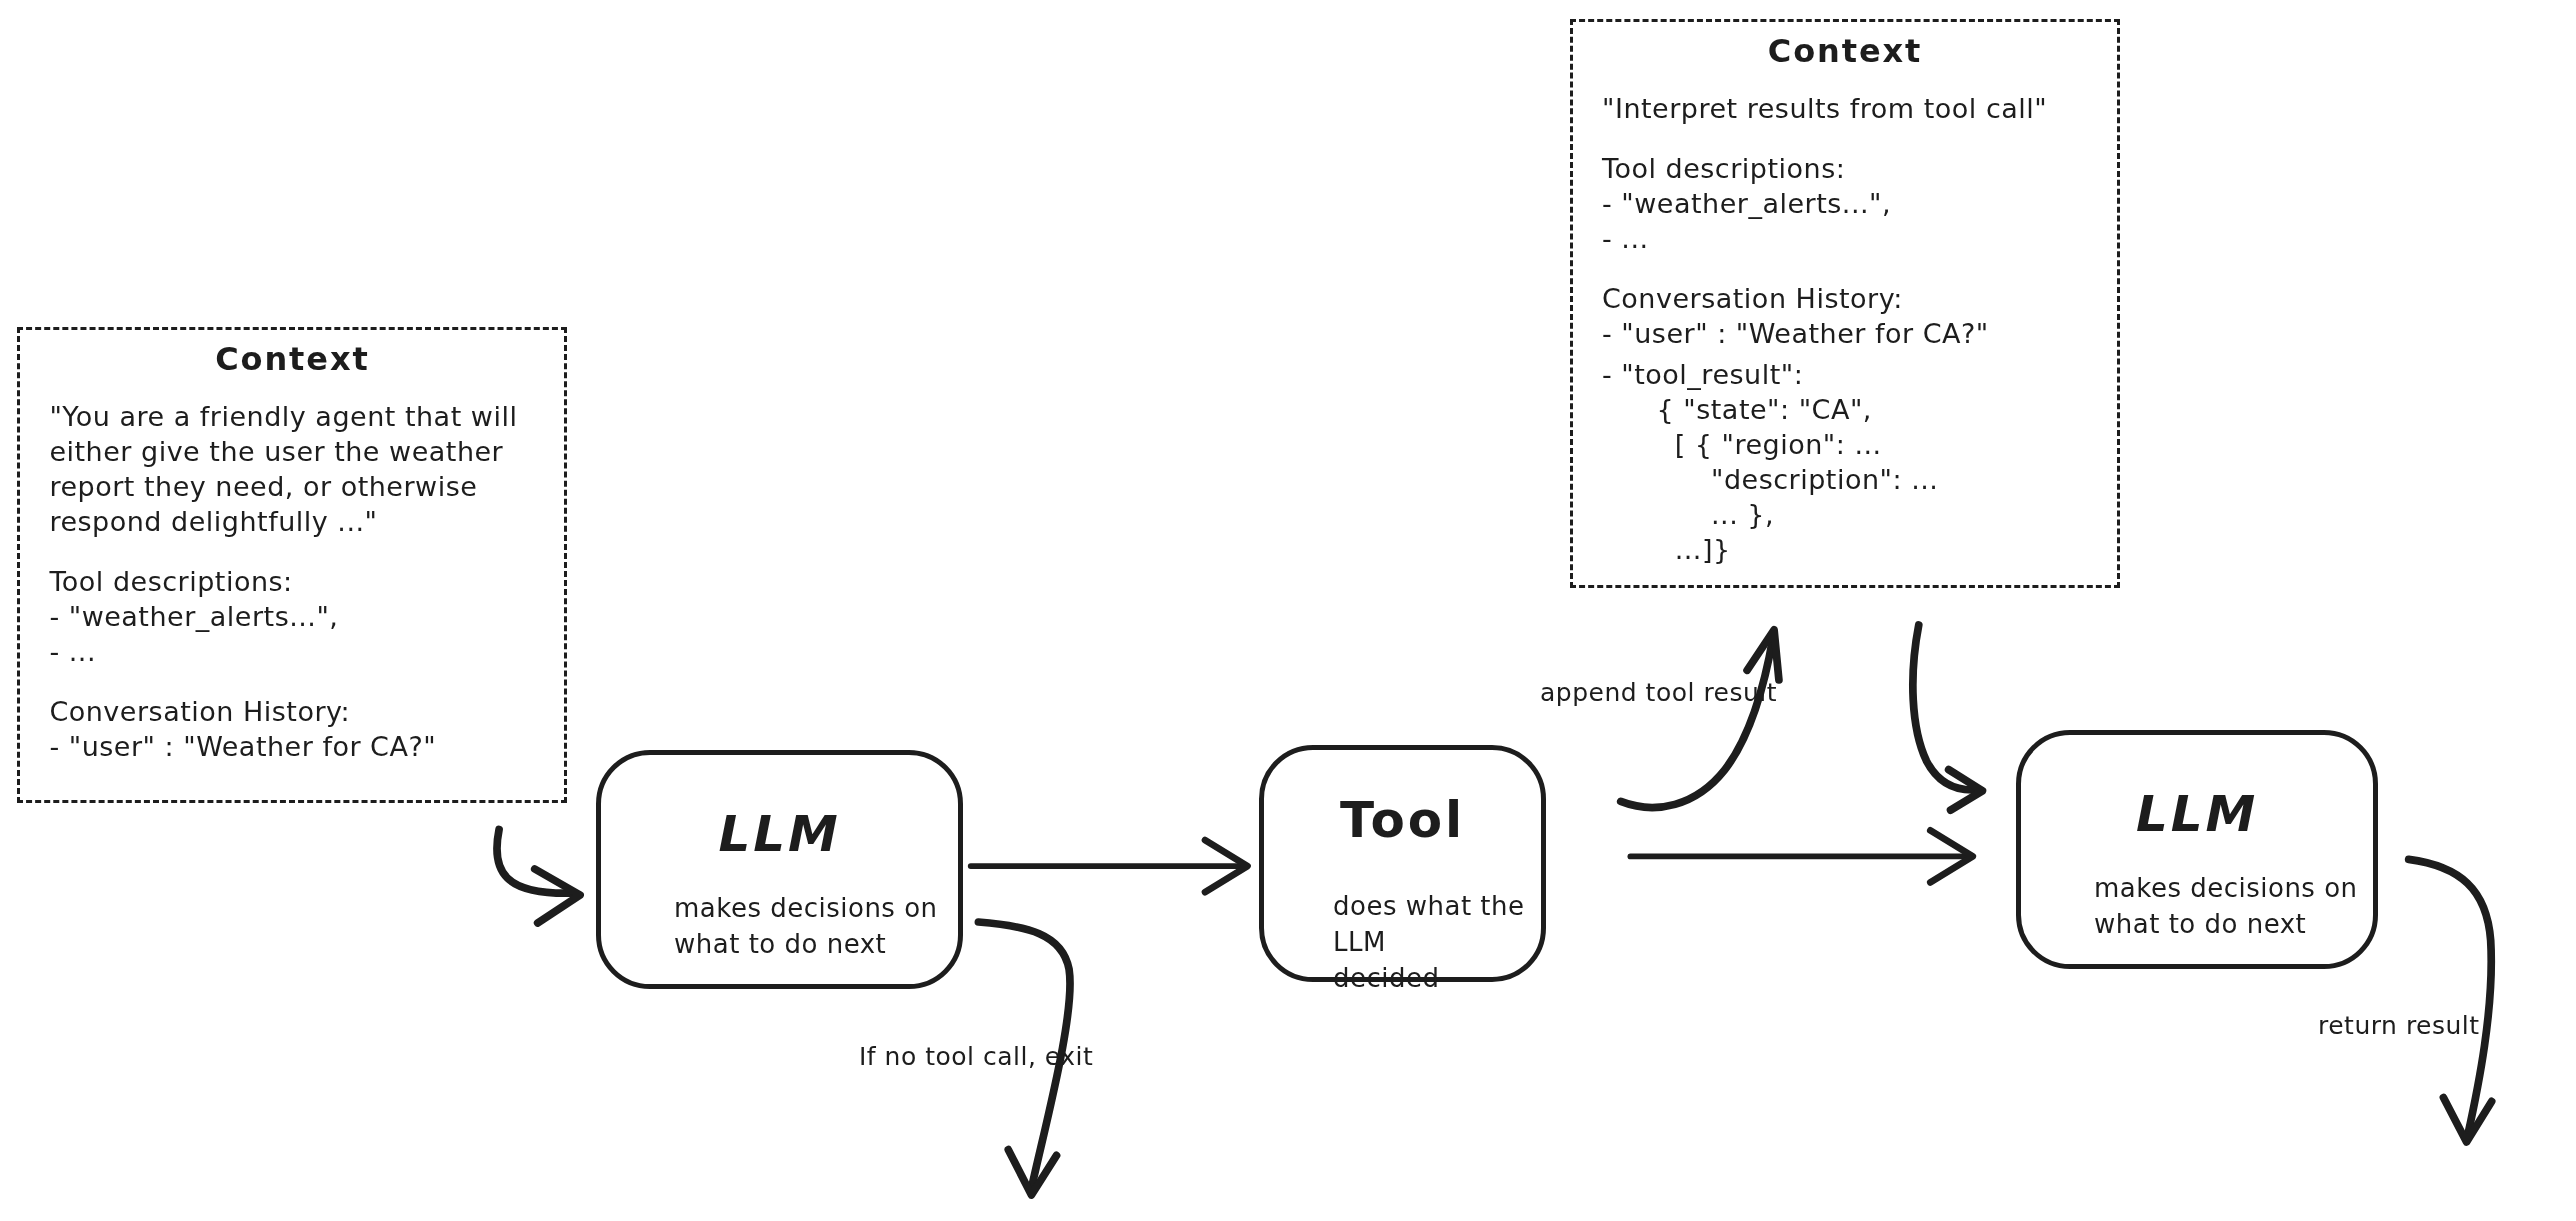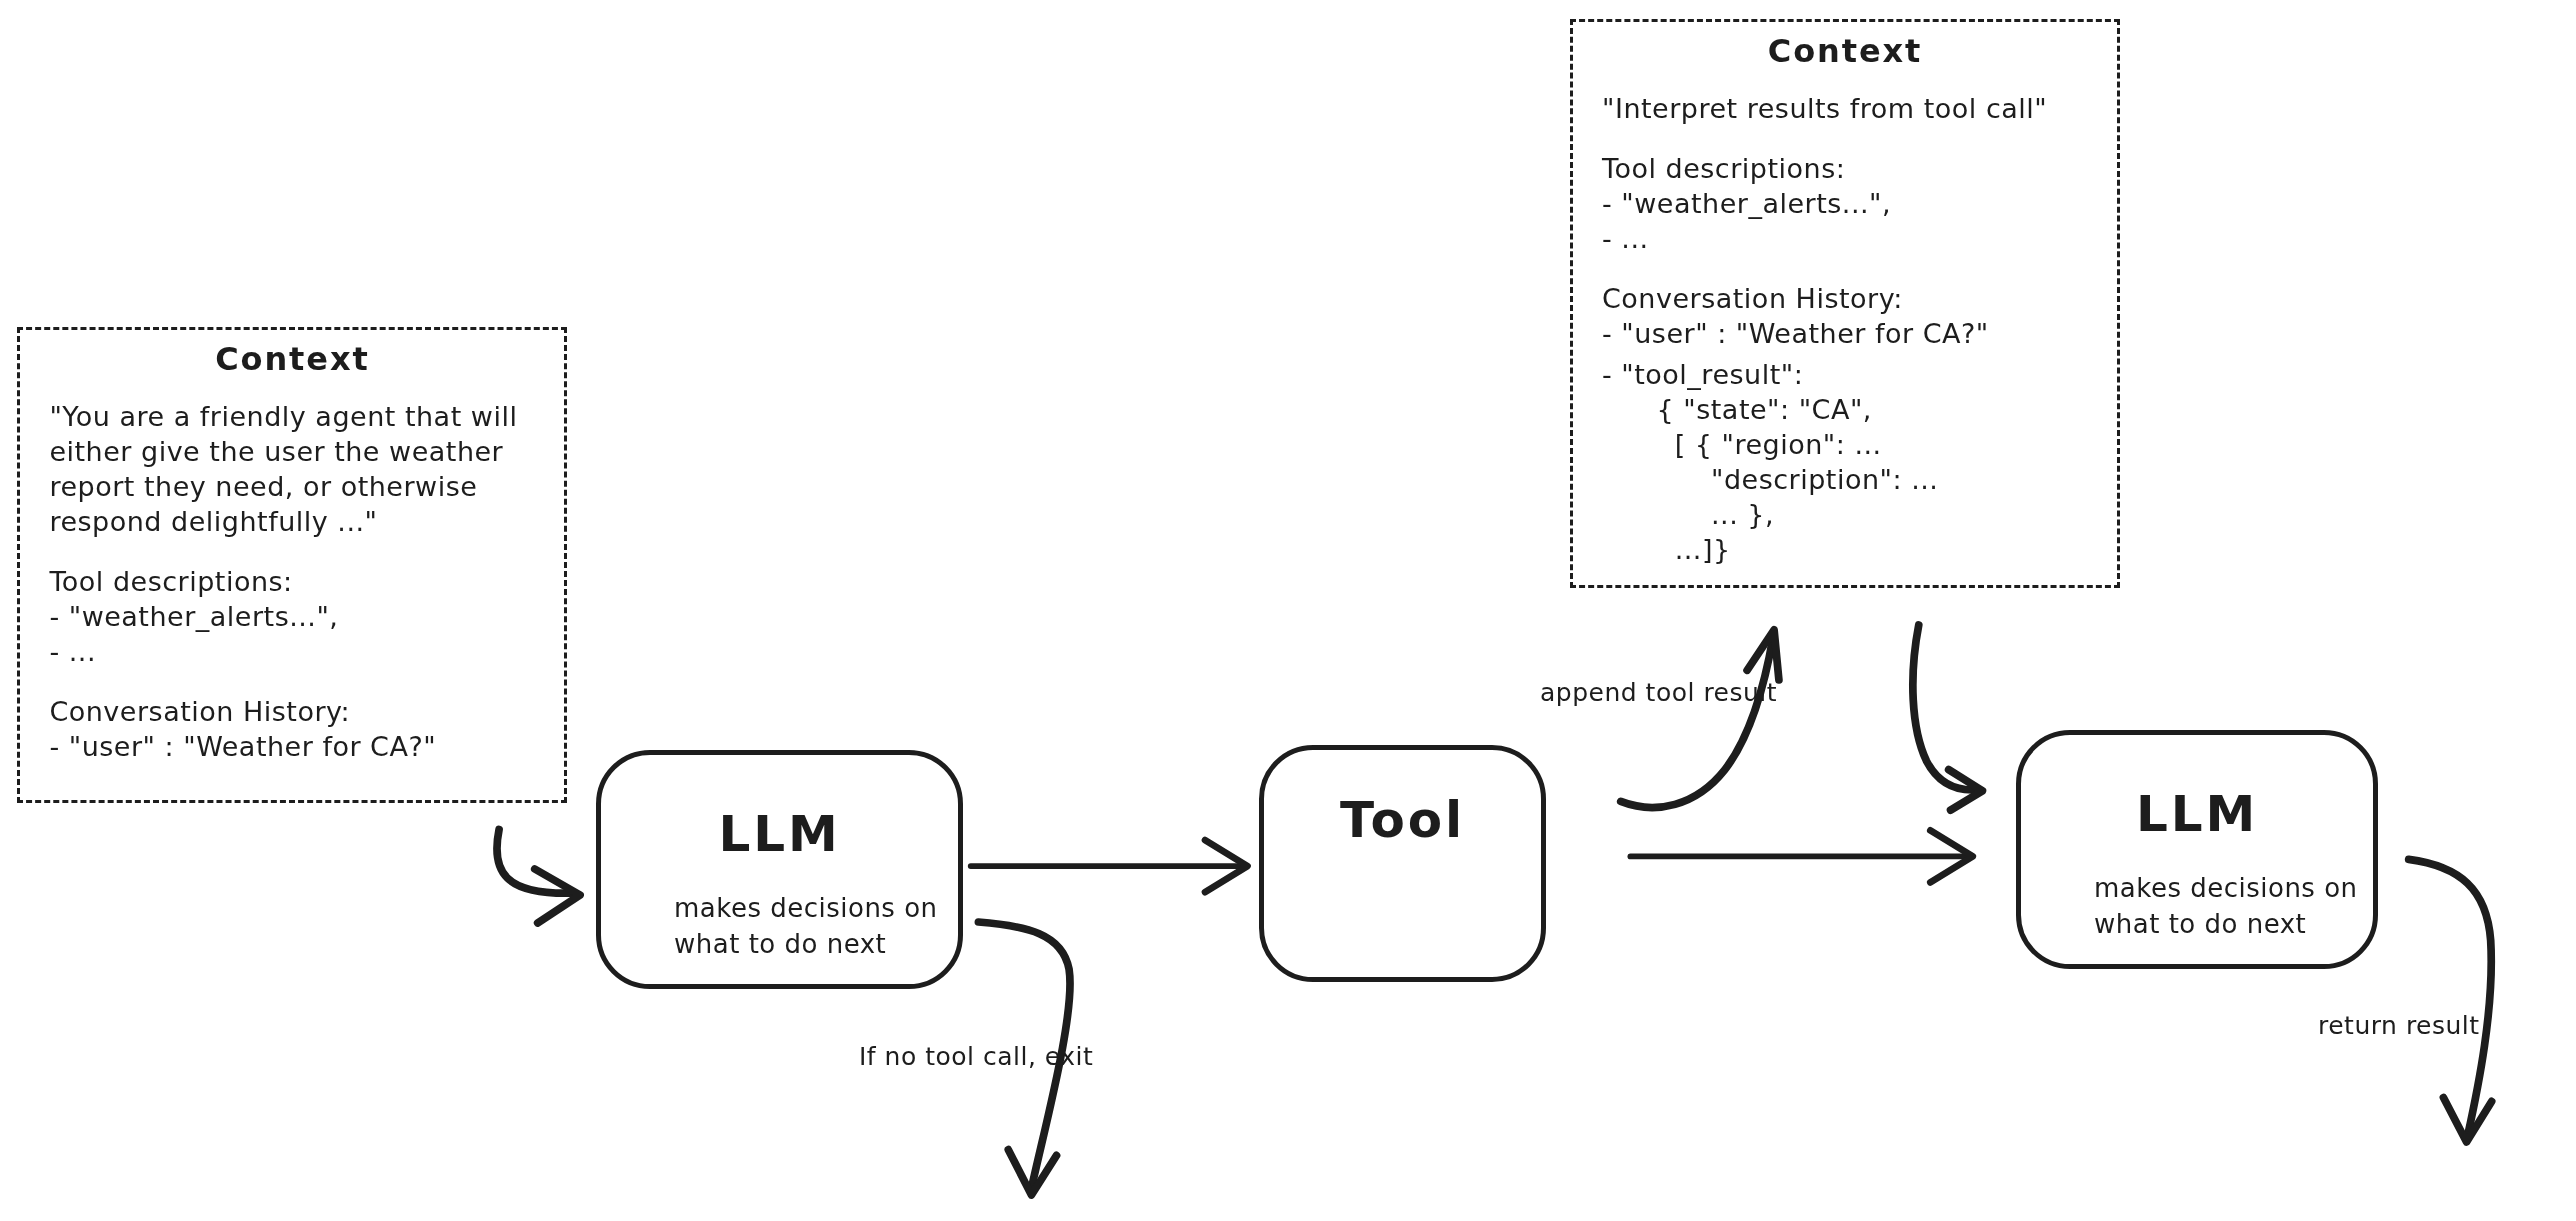--- a/index.html
+++ b/index.html
@@ -45,21 +45,21 @@
     border: 5.8px solid #1d1d1d;
     border-radius: 54px;
     background: #ffffff;
   }
   .node-title {
     text-align: center;
     font-size: 50px;
     font-weight: bold;
     letter-spacing: 2.9px;
   }
-  .node-title.italic { }
+  .node-title.italic { font-style: italic; }
   .node-subtitle {
     font-size: 26px;
     line-height: 36px;
     white-space: pre-wrap;
     letter-spacing: 0.5px;
   }
   #llm1 { left: 596px;  top: 750px; width: 367px; height: 239px; }
   #tool { left: 1259px; top: 745px; width: 287px; height: 237px; }
   #llm2 { left: 2016px; top: 730px; width: 362px; height: 239px; }
   #llm1 .node-title, #llm2 .node-title { margin-top: 50px; }
@@ -115,20 +115,22 @@
   </div>
 
   <div class="node-box" id="llm1">
     <div class="node-title italic">LLM</div>
     <div class="node-subtitle">makes decisions on
 what to do next</div>
   </div>
 
   <div class="node-box" id="tool">
     <div class="node-title">Tool</div>
+    <div class="node-subtitle">does what the LLM
+decided</div>
   </div>
 
   <div class="node-box" id="llm2">
     <div class="node-title italic">LLM</div>
     <div class="node-subtitle">makes decisions on
 what to do next</div>
   </div>
 
   <div class="edge-label" id="label-append">append tool result</div>
   <div class="edge-label" id="label-exit">If no tool call, exit</div>

